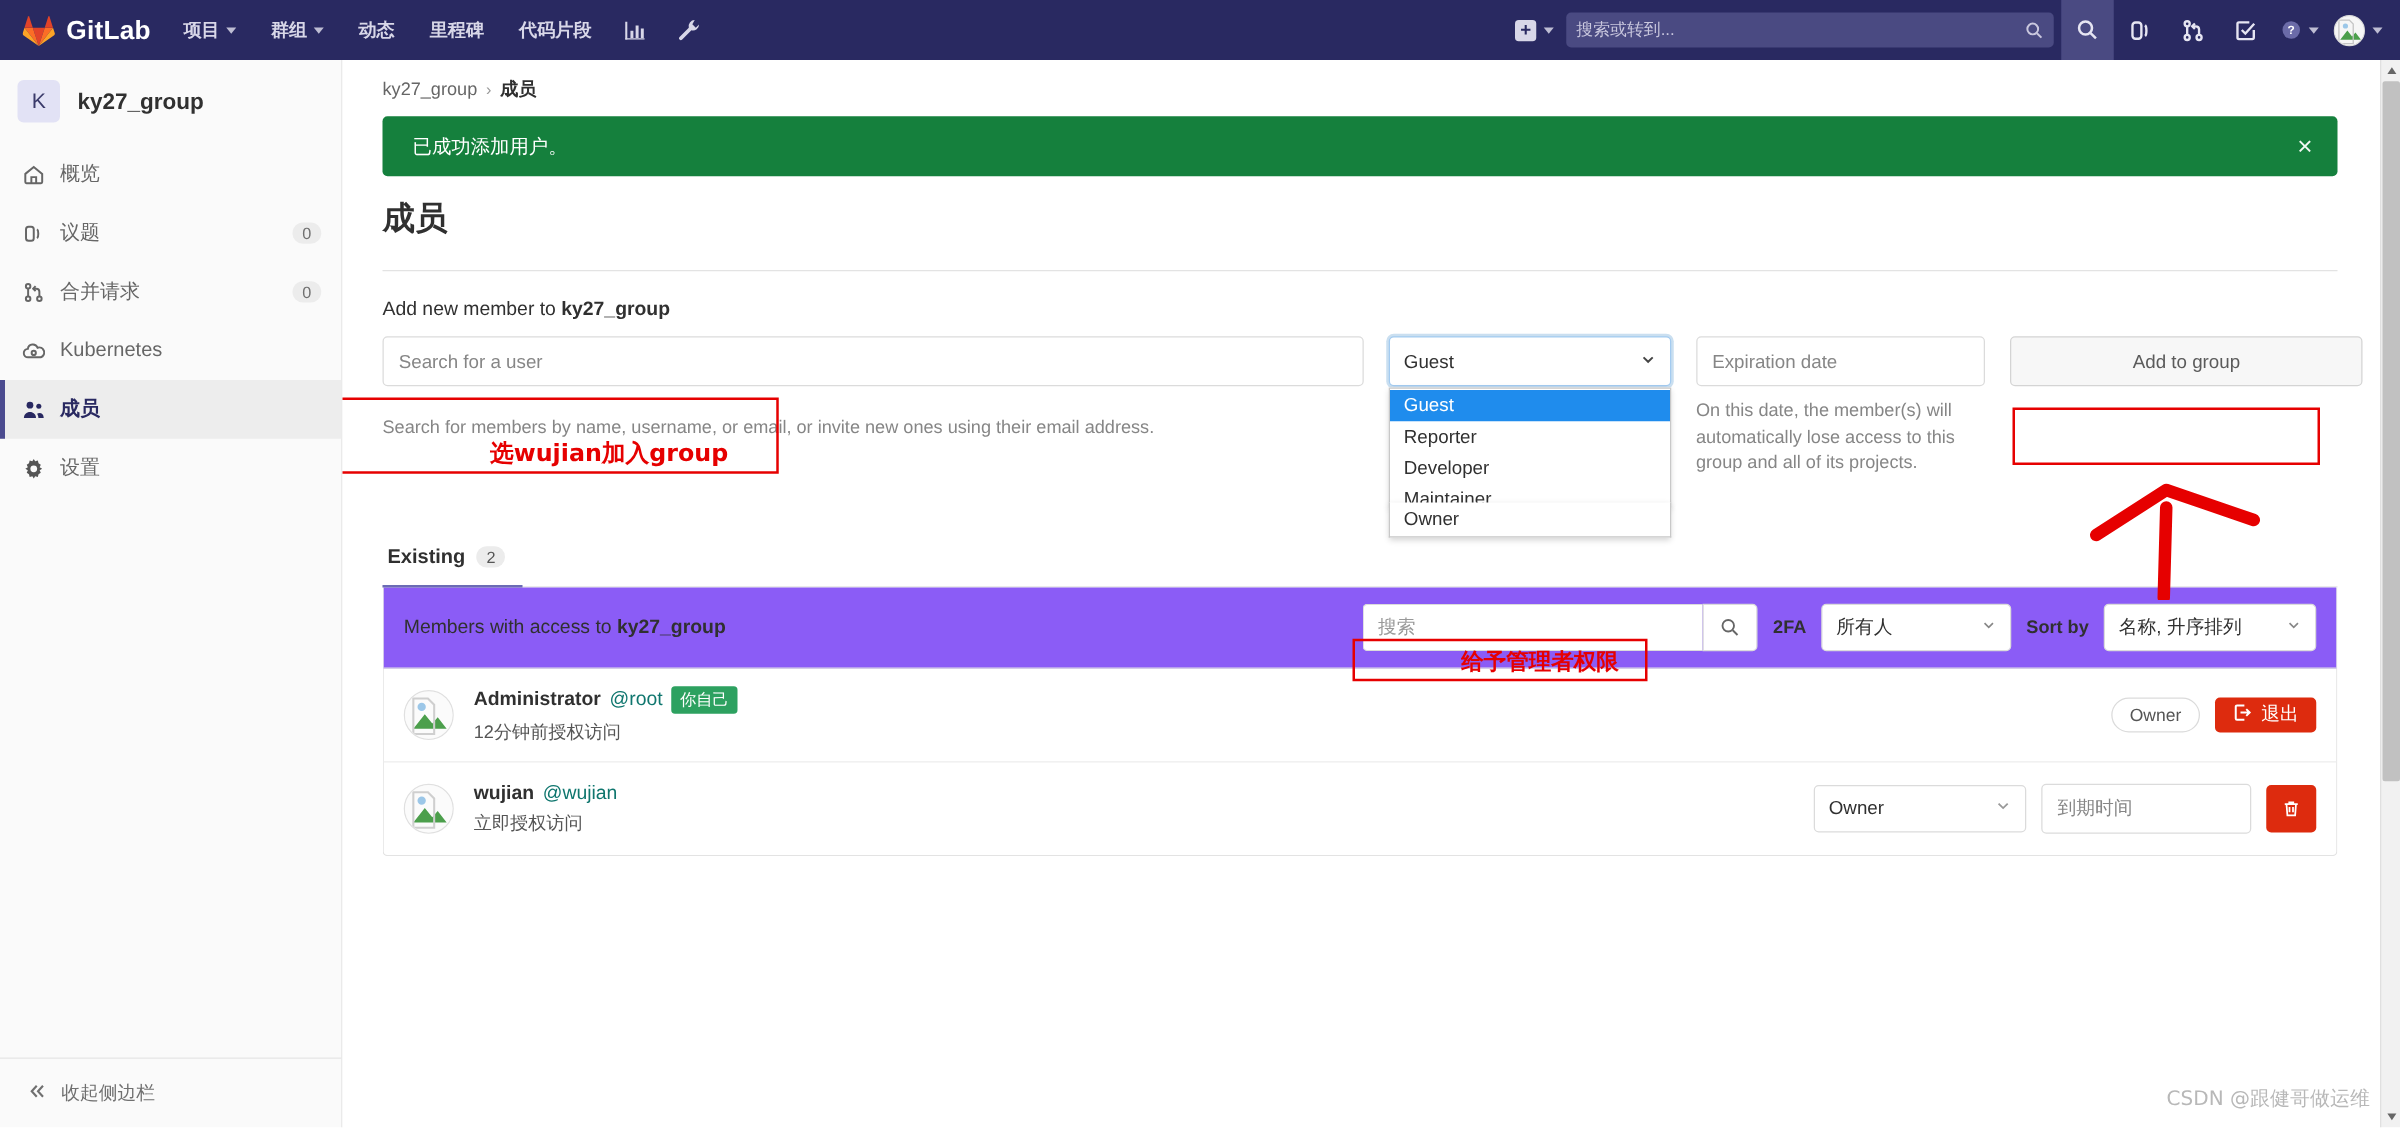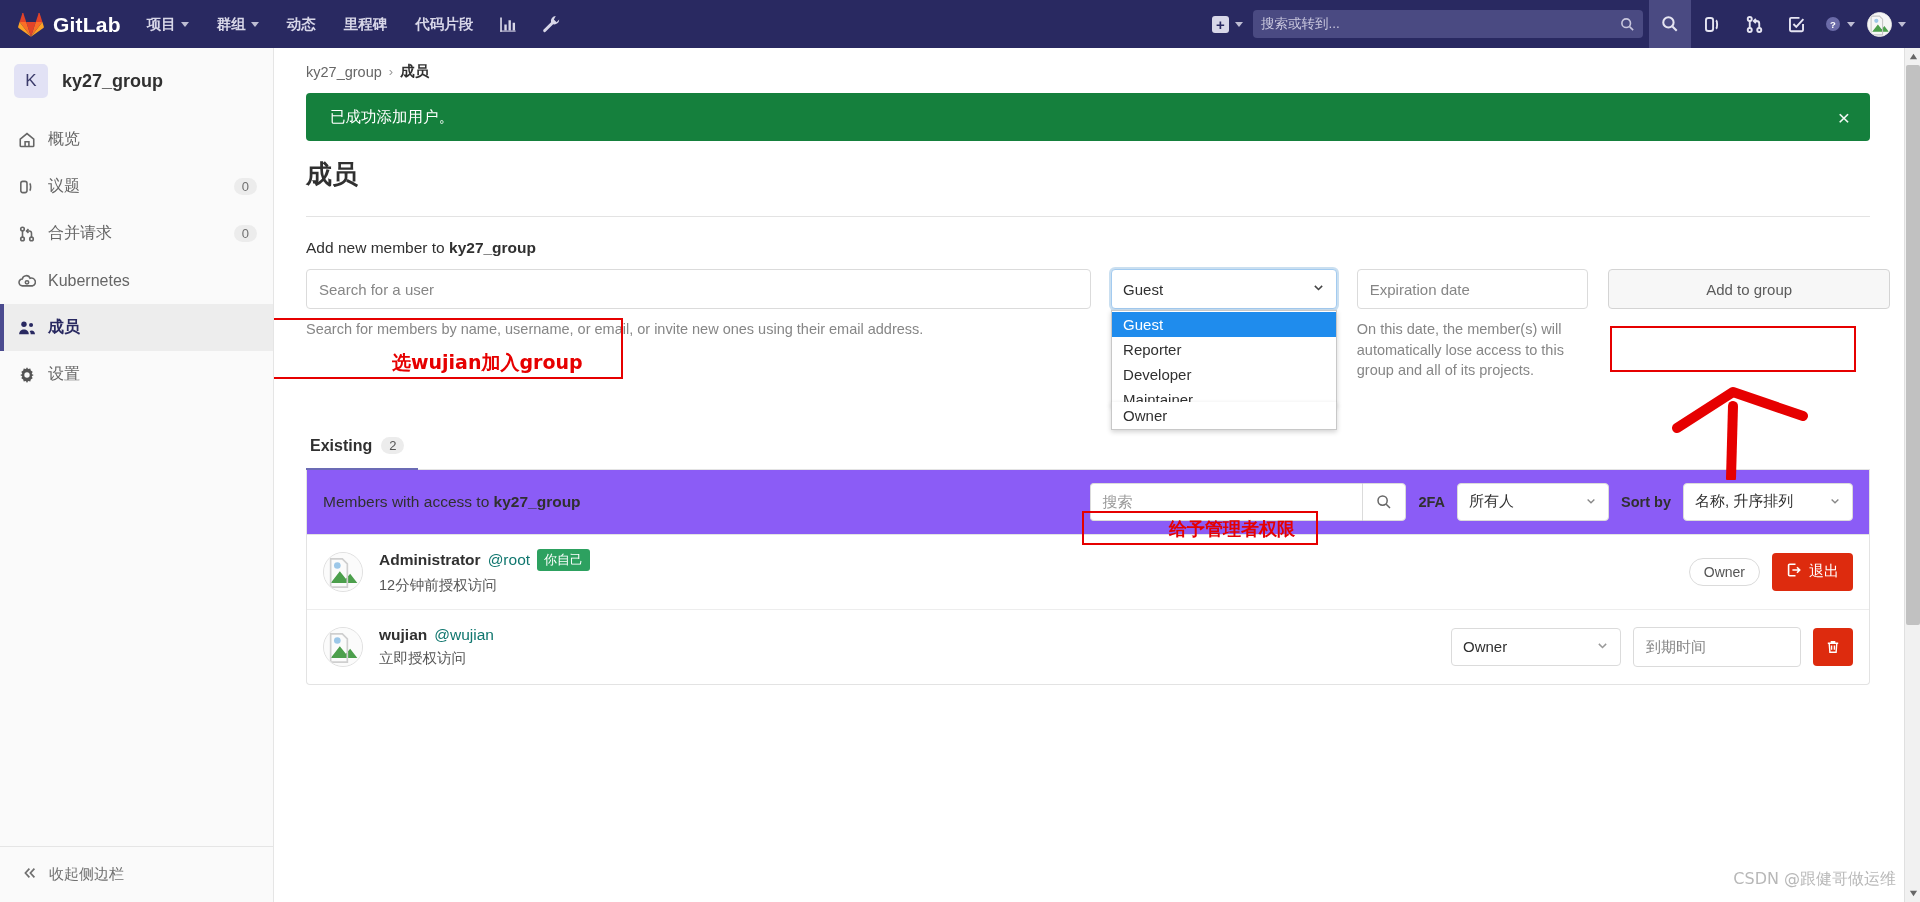--- a/index.html
+++ b/index.html
@@ -119,21 +119,21 @@
   .add-label b { font-weight: 700; }
 
   .form-row { display: flex; align-items: flex-start; gap: 20px; }
   .field-search { width: 800px; position: relative; }
   .inp {
     width: 100%; height: 40px; border: 1px solid #dbdbdb; border-radius: 4px;
     background: #fff; font-size: 15px; color: #303030; padding: 0 12px;
     font-family: inherit; outline: none;
   }
   .inp::placeholder { color: #868686; }
-  .help-txt { font-size: 14.5px; color: #868686; margin-top: 10px; line-height: 1.4; }
+  .help-txt { font-size: 14.5px; color: #868686; margin-top: 23px; line-height: 1.4; }
 
   .field-role { width: 230px; position: relative; }
   .select-btn {
     width: 100%; height: 40px; border: 1px solid #a3cbf0; border-radius: 4px;
     background: #fff; display: flex; align-items: center; justify-content: space-between;
     padding: 0 11px; font-size: 15px; color: #303030; cursor: pointer;
     box-shadow: 0 0 0 2px rgba(66,139,202,.28);
   }
   .sel-caret { color: #555; font-size: 12px; }
   .dropdown {
@@ -212,21 +212,21 @@
   .m-handle { color: #0f766e; }
   .badge-self { background: #2da160; color: #fff; font-size: 13px; border-radius: 3px; padding: 2px 7px; font-weight: 400; }
   .m-line2 { font-size: 14.5px; color: #555; margin-top: 5px; }
   .m-actions { display: flex; align-items: center; gap: 12px; }
   .pill {
     border: 1px solid #dbdbdb; border-radius: 14px; font-size: 14px; color: #555;
     padding: 5px 14px; background: #fff;
   }
   .btn-danger {
     background: #dd2b0e; color: #fff; border: 0; border-radius: 4px;
-    height: 38px; padding: 0 14px; font-size: 15px; cursor: pointer;
+    height: 28px; padding: 0 14px; font-size: 15px; cursor: pointer;
     display: flex; align-items: center; gap: 7px; font-family: inherit;
   }
   .btn-danger-sq {
     background: #dd2b0e; color: #fff; border: 0; border-radius: 4px;
     width: 40px; height: 38px; cursor: pointer; display: flex; align-items: center; justify-content: center;
   }
   .role-select {
     width: 170px; height: 38px; border: 1px solid #dbdbdb; border-radius: 4px; background: #fff;
     display: flex; align-items: center; justify-content: space-between;
     padding: 0 11px; font-size: 15px; color: #303030; cursor: pointer;

